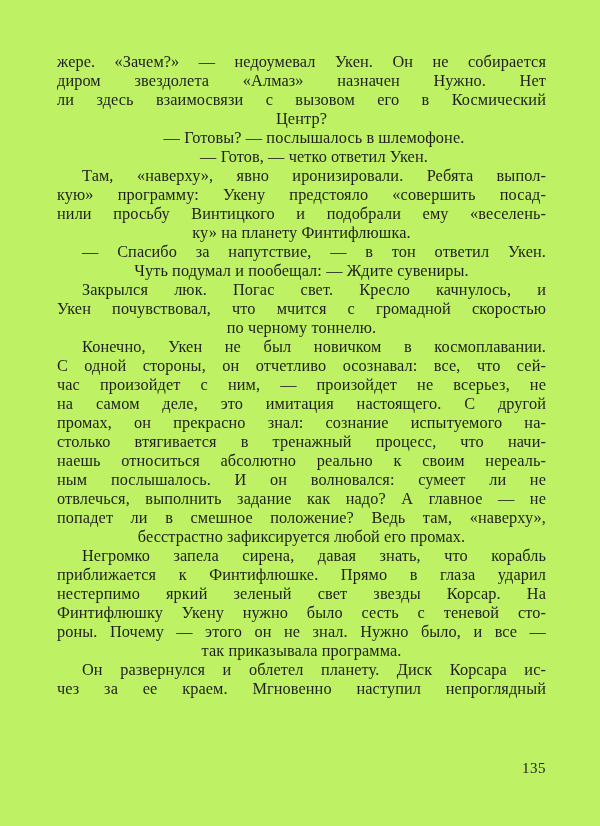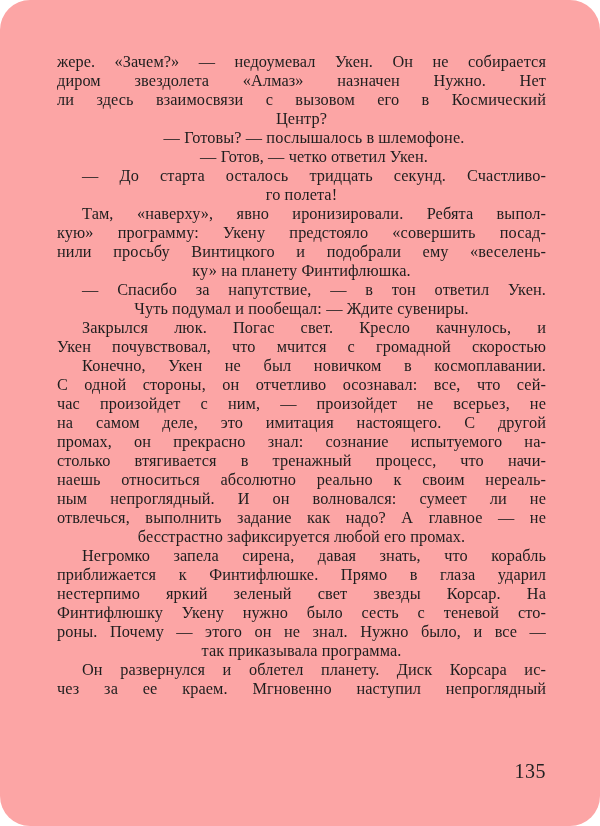--- a/index.html
+++ b/index.html
@@ -46,70 +46,68 @@
     height: 0;
   }
   
   .line.ind {
     text-indent: 25px;
   }
   .page-number {
     position: absolute;
     right: 54px;
     top: 760px;
-    font-size: 20px;
+    font-size: 15px;
     letter-spacing: 0.5px;
     color: #222222;
   }
 </style>
 </head>
 <body>
 
-<div class="scan-page" style="background: #fca5a5; color: rgb(30, 30, 30); border-radius: 30px;">
+<div class="scan-page" style="background: #bef264; color: rgb(30, 30, 30);">
   <div class="text-block">
       <div class="para">
         <div class="line j">жере. «Зачем?» — недоумевал Укен. Он не собирается</div>
         <div class="line j">диром звездолета «Алмаз» назначен Нужно. Нет</div>
         <div class="line j">ли здесь взаимосвязи с вызовом его в Космический</div>
         <div class="line">Центр?</div>
       </div>
       <div class="para">
         <div class="line ind">— Готовы? — послышалось в шлемофоне.</div>
       </div>
       <div class="para">
         <div class="line ind">— Готов, — четко ответил Укен.</div>
       </div>
       <div class="para">
-        <div class="line j ind">— До старта осталось тридцать секунд. Счастливо-</div>
-        <div class="line">го полета!</div>
-      </div>
-      <div class="para">
         <div class="line j ind">Там, «наверху», явно иронизировали. Ребята выпол-</div>
         <div class="line j">кую» программу: Укену предстояло «совершить посад-</div>
         <div class="line j">нили просьбу Винтицкого и подобрали ему «веселень-</div>
         <div class="line">ку» на планету Финтифлюшка.</div>
       </div>
       <div class="para">
         <div class="line j ind">— Спасибо за напутствие, — в тон ответил Укен.</div>
         <div class="line">Чуть подумал и пообещал: — Ждите сувениры.</div>
       </div>
       <div class="para">
         <div class="line j ind">Закрылся люк. Погас свет. Кресло качнулось, и</div>
         <div class="line j">Укен почувствовал, что мчится с громадной скоростью</div>
+        <div class="line">по черному тоннелю.</div>
       </div>
       <div class="para">
         <div class="line j ind">Конечно, Укен не был новичком в космоплавании.</div>
         <div class="line j">С одной стороны, он отчетливо осознавал: все, что сей-</div>
         <div class="line j">час произойдет с ним, — произойдет не всерьез, не</div>
         <div class="line j">на самом деле, это имитация настоящего. С другой</div>
         <div class="line j">промах, он прекрасно знал: сознание испытуемого на-</div>
         <div class="line j">столько втягивается в тренажный процесс, что начи-</div>
         <div class="line j">наешь относиться абсолютно реально к своим нереаль-</div>
-        <div class="line j">ным непроглядный. И он волновался: сумеет ли не</div>
+        <div class="line j">ным послышалось. И он волновался: сумеет ли не</div>
         <div class="line j">отвлечься, выполнить задание как надо? А главное — не</div>
+        <div class="line j">попадет ли в смешное положение? Ведь там, «наверху»,</div>
         <div class="line">бесстрастно зафиксируется любой его промах.</div>
       </div>
       <div class="para">
         <div class="line j ind">Негромко запела сирена, давая знать, что корабль</div>
         <div class="line j">приближается к Финтифлюшке. Прямо в глаза ударил</div>
         <div class="line j">нестерпимо яркий зеленый свет звезды Корсар. На</div>
         <div class="line j">Финтифлюшку Укену нужно было сесть с теневой сто-</div>
         <div class="line j">роны. Почему — этого он не знал. Нужно было, и все —</div>
         <div class="line">так приказывала программа.</div>
       </div>

